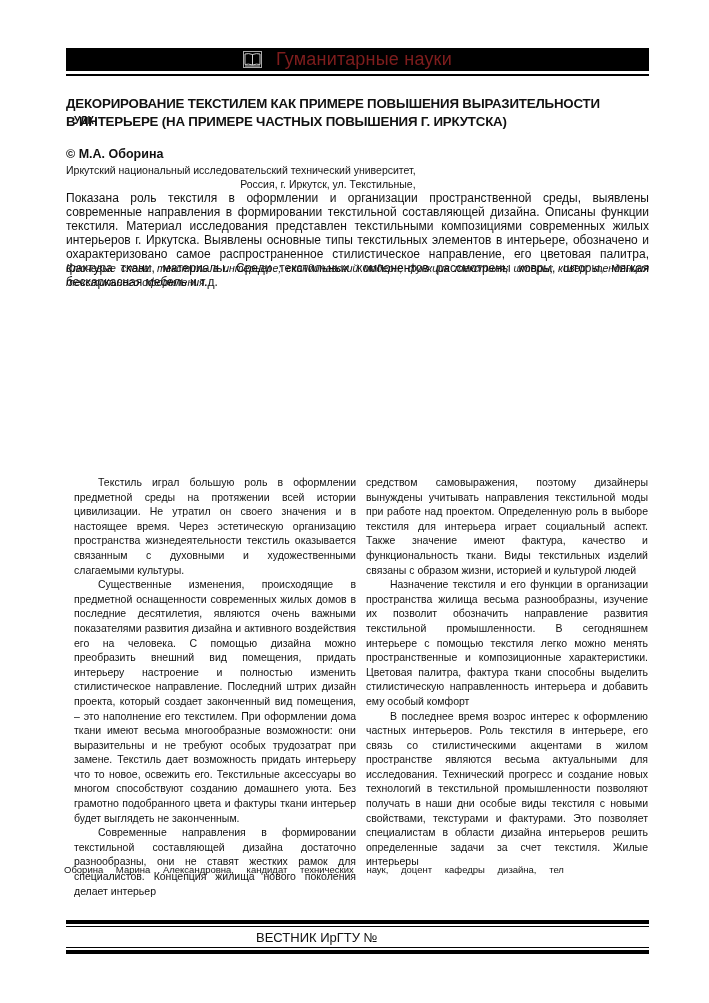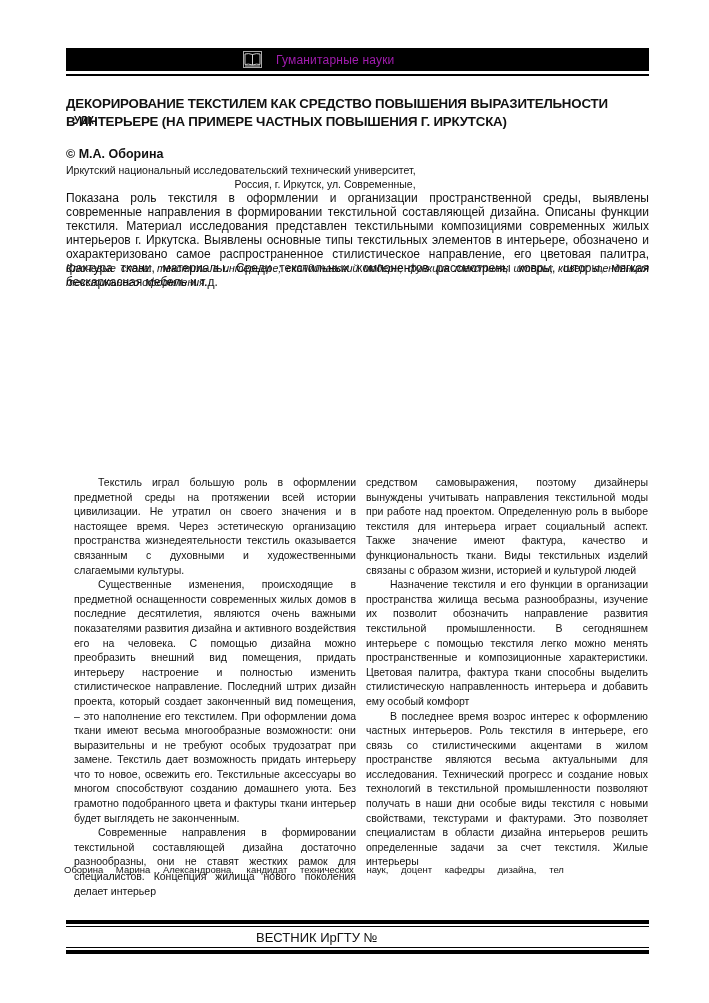--- a/index.html
+++ b/index.html
@@ -16,21 +16,21 @@
       background: #000;
     }
     .header-title-wrap {
       position: absolute; left: 243px; top: 48px; height: 23px;
       display: flex; align-items: center; gap: 14px;
     }
     .book-icon {
       width: 19px; height: 17px; display: inline-block;
     }
     .header-title {
-      color: #a21caf; font-size: 12px; letter-spacing: 0.2px;
+      color: #7f1d1d; font-size: 18px; letter-spacing: 0.2px;
     }
     .udk {
       position: absolute; left: 74px; top: 82px; font-size: 10.5px; font-weight: bold; margin-top: 32px;
     }
     .title {
       position: absolute; left: 66px; top: 95px; width: 583px;
       font-size: 13.3px; font-weight: bold; line-height: 18px; letter-spacing: -0.2px;
     }
     .author {
       position: absolute; left: 66px; top: 147px; font-size: 12.5px; font-weight: bold;
@@ -79,28 +79,28 @@
       <path d="M2 3 Q5.5 2 9.5 3.5 L9.5 14 Q5.5 12.5 2 13.5 Z" fill="none" stroke="#ccc" stroke-width="1"></path>
       <path d="M17 3 Q13.5 2 9.5 3.5 L9.5 14 Q13.5 12.5 17 13.5 Z" fill="none" stroke="#ccc" stroke-width="1"></path>
       <line x1="2" y1="15" x2="17" y2="15" stroke="#ccc" stroke-width="1"></line>
     </svg>
   </span>
   <span class="header-title">Гуманитарные науки</span>
 </div>
 
 <div class="udk">УДК</div>
 <div class="title">
-  <div>ДЕКОРИРОВАНИЕ ТЕКСТИЛЕМ КАК СРЕДСТВО ПОВЫШЕНИЯ ВЫРАЗИТЕЛЬНОСТИ</div>
+  <div>ДЕКОРИРОВАНИЕ ТЕКСТИЛЕМ КАК ПРИМЕРЕ ПОВЫШЕНИЯ ВЫРАЗИТЕЛЬНОСТИ</div>
   <div>В ИНТЕРЬЕРЕ (НА ПРИМЕРЕ ЧАСТНЫХ ПОВЫШЕНИЯ Г. ИРКУТСКА)</div>
 </div>
 
 <div class="author">© М.А. Оборина</div>
 <div class="affil">
   <span>Иркутский национальный исследовательский технический университет,</span>
-  <span class="indent">Россия, г. Иркутск, ул. Современные,</span>
+  <span class="indent">Россия, г. Иркутск, ул. Текстильные,</span>
 </div>
 
 <div class="abstract">Показана роль текстиля в оформлении и организации пространственной среды, выявлены современные направления в формировании текстильной составляющей дизайна. Описаны функции текстиля. Материал исследования представлен текстильными композициями современных жилых интерьеров г. Иркутска. Выявлены основные типы текстильных элементов в интерьере, обозначено и охарактеризовано самое распространенное стилистическое направление, его цветовая палитра, фактура ткани, материалы. Среди текстильных компонентов рассмотрены ковры, шторы, мягкая бескаркасная мебель и т.д.</div>
 <div class="keywords">Ключевые слова: текстиль в интерьере; скандинавский модерн; функция текстиля; шторы; ковер; тенденция текстильного оформления.</div>
 
 <div class="col left">
   <p>Текстиль играл большую роль в оформлении предметной среды на протяжении всей истории цивилизации. Не утратил он своего значения и в настоящее время. Через эстетическую организацию пространства жизнедеятельности текстиль оказывается связанным с духовными и художественными слагаемыми культуры.</p>
   <p>Существенные изменения, происходящие в предметной оснащенности современных жилых домов в последние десятилетия, являются очень важными показателями развития дизайна и активного воздействия его на человека. С помощью дизайна можно преобразить внешний вид помещения, придать интерьеру настроение и полностью изменить стилистическое направление. Последний штрих дизайн проекта, который создает законченный вид помещения, – это наполнение его текстилем. При оформлении дома ткани имеют весьма многообразные возможности: они выразительны и не требуют особых трудозатрат при замене. Текстиль дает возможность придать интерьеру что то новое, освежить его. Текстильные аксессуары во многом способствуют созданию домашнего уюта. Без грамотно подобранного цвета и фактуры ткани интерьер будет выглядеть не законченным.</p>
   <p>Современные направления в формировании текстильной составляющей дизайна достаточно разнообразны, они не ставят жестких рамок для специалистов. Концепция жилища нового поколения делает интерьер</p>
 </div>

